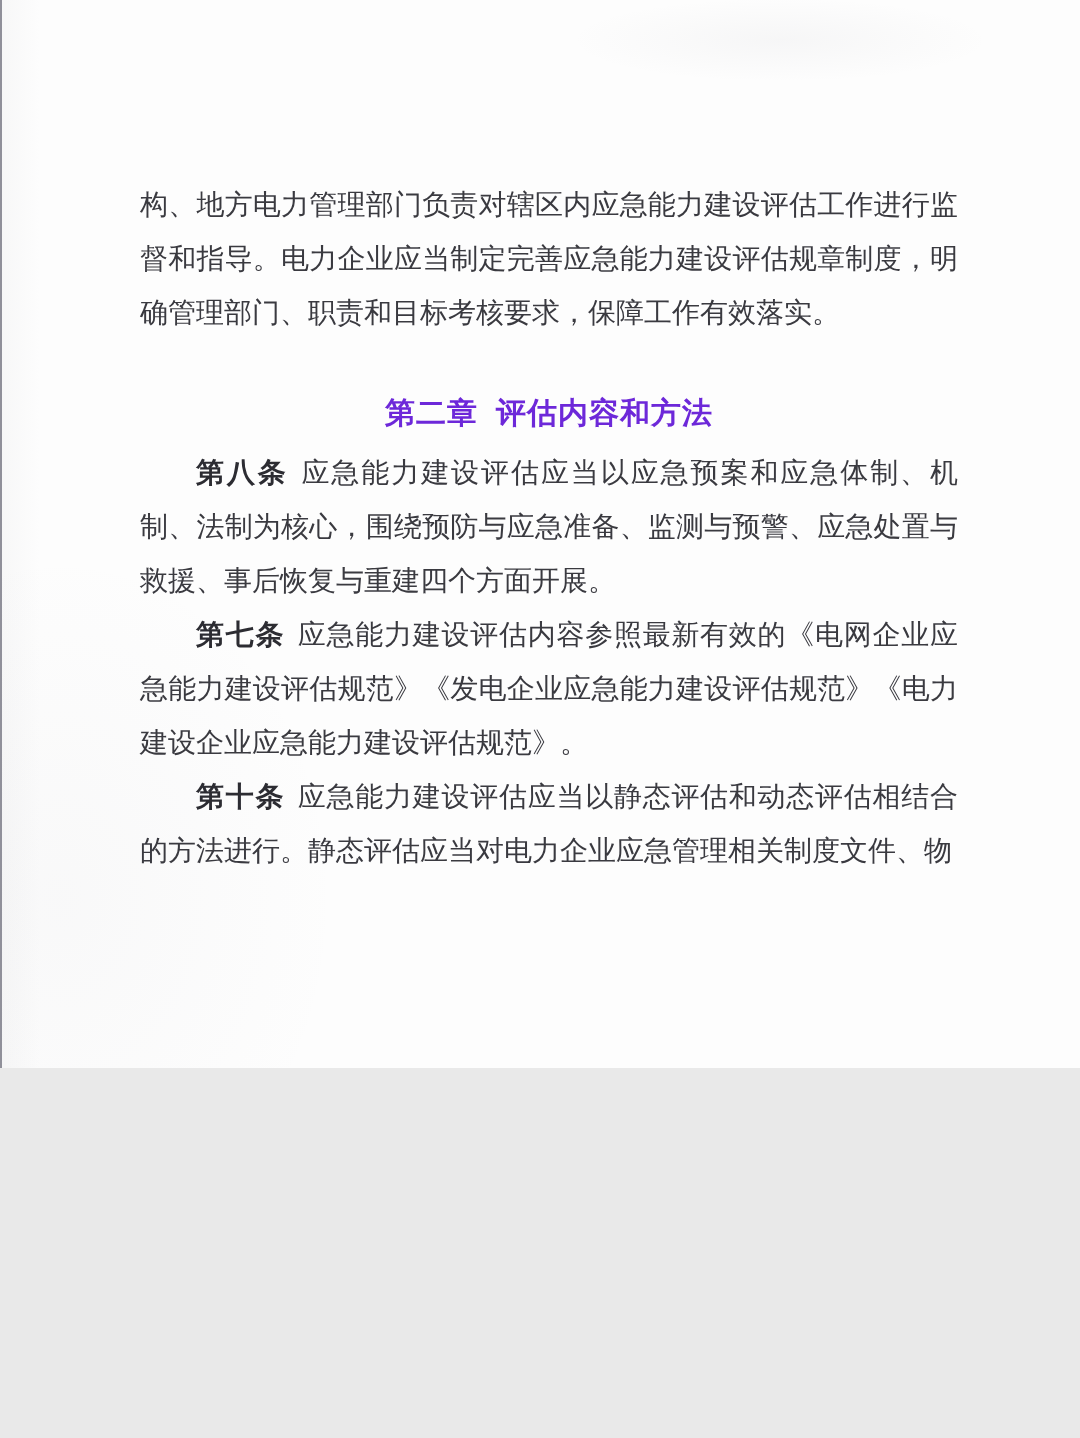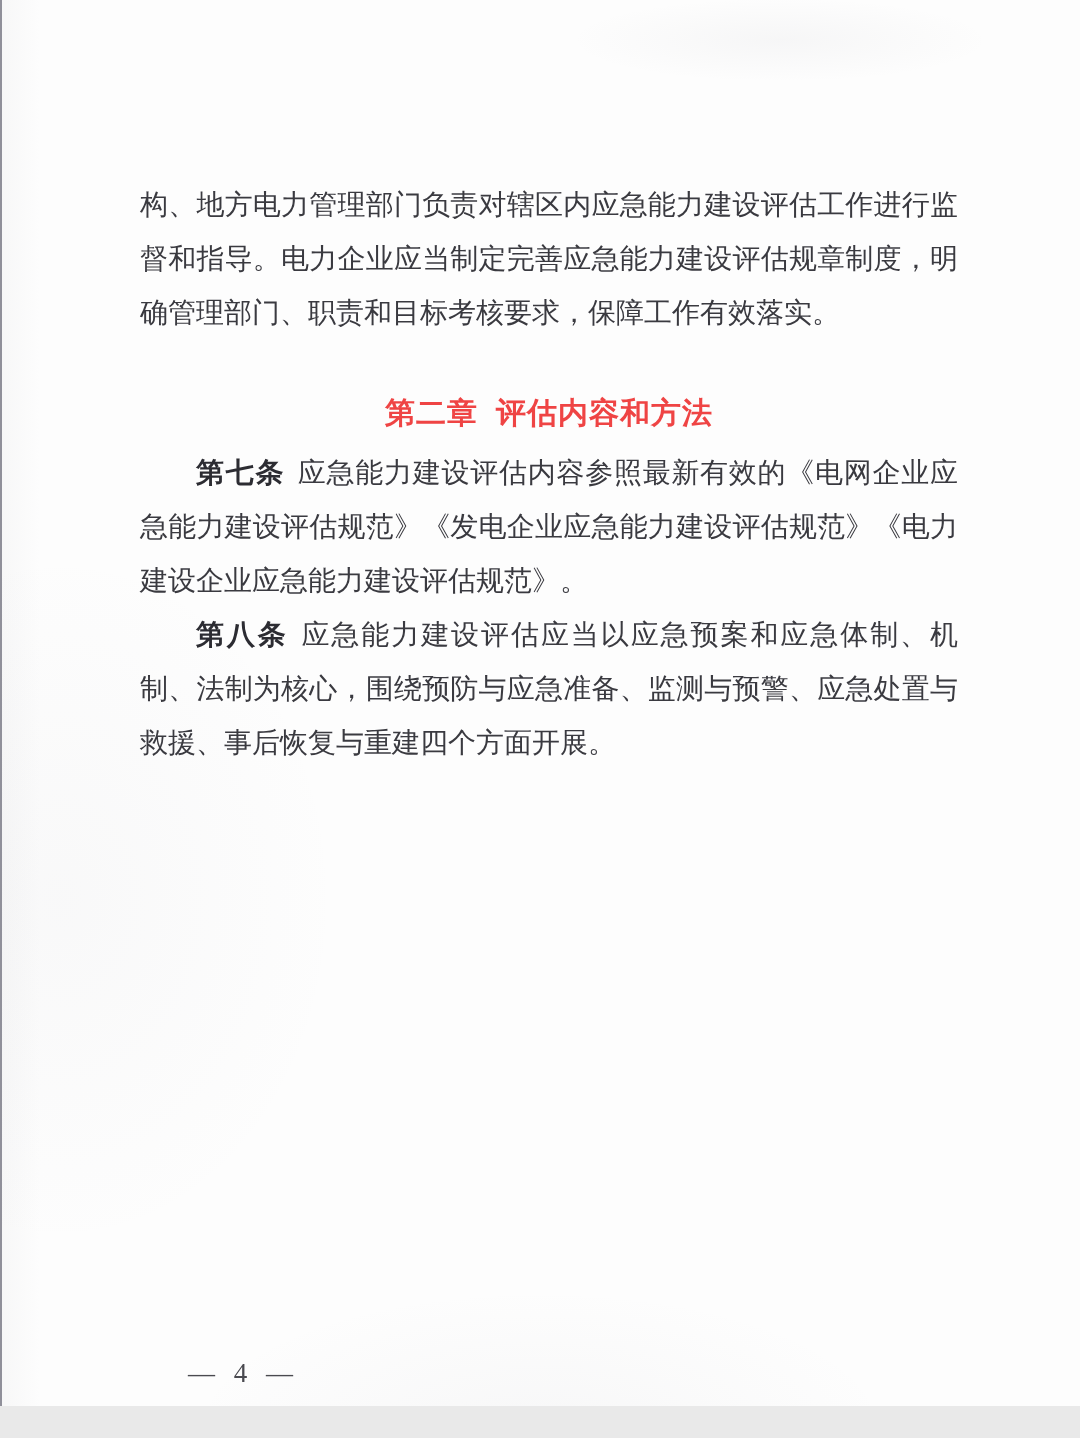--- a/index.html
+++ b/index.html
@@ -3,21 +3,21 @@
 <meta charset="utf-8">
 <style>
   html, body {
     margin: 0;
     padding: 0;
     background: #e9e9e9;
   }
   .scan-page {
     position: relative;
     width: 1080px;
-    height: 1406px;
+    height: 1068px;
     margin: 0 auto;
     background: #fdfdfd;
     overflow: hidden;
     font-family: "Liberation Serif", "DejaVu Serif", serif;
   }
   
   .scan-texture {
     position: absolute;
     inset: 0;
     background:
@@ -59,21 +59,21 @@
     margin-right: 0.45em;
     letter-spacing: 1px;
   }
   h2.chapter {
     margin: 46px 0 6px 0;
     padding: 0;
     text-align: center;
     font-size: 30px;
     line-height: 54px;
     font-weight: 700;
-    color: #ef4444;
+    color: #6d28d9;
     font-family: "Liberation Sans", "DejaVu Sans", sans-serif;
     letter-spacing: 1px;
   }
   h2.chapter .chapter-gap {
     display: inline-block;
     width: 0.6em;
   }
   .page-number {
     position: absolute;
     left: 188px;
@@ -96,25 +96,28 @@
     <p class="para">
       <span>构、地方电力管理部门负责对辖区内应急能力建设评估工作进行监督和指导。电力企业应当制定完善应急能力建设评估规章制度，明确管理部门、职责和目标考核要求，保障工作有效落实。</span>
     </p>
 
 
     <h2 class="chapter">
       <span>第二章</span><span class="chapter-gap"></span><span>评估内容和方法</span>
     </h2>
 
     <p class="para indent">
+      <span class="art-label">第八条</span><span>应急能力建设评估应当以应急预案和应急体制、机制、法制为核心，围绕预防与应急准备、监测与预警、应急处置与救援、事后恢复与重建四个方面开展。</span>
+    </p>
+
+    <p class="para indent">
       <span class="art-label">第七条</span><span>应急能力建设评估内容参照最新有效的《电网企业应急能力建设评估规范》《发电企业应急能力建设评估规范》《电力建设企业应急能力建设评估规范》。</span>
     </p>
 
+
     <p class="para indent">
-      <span class="art-label">第八条</span><span>应急能力建设评估应当以应急预案和应急体制、机制、法制为核心，围绕预防与应急准备、监测与预警、应急处置与救援、事后恢复与重建四个方面开展。</span>
+      <span class="art-label">第十条</span><span>应急能力建设评估应当以静态评估和动态评估相结合的方法进行。静态评估应当对电力企业应急管理相关制度文件、物</span>
     </p>
-
-
 
   </div>
 
   <div class="page-number">— 4 —</div>
 </div>
 
 </body></html>

